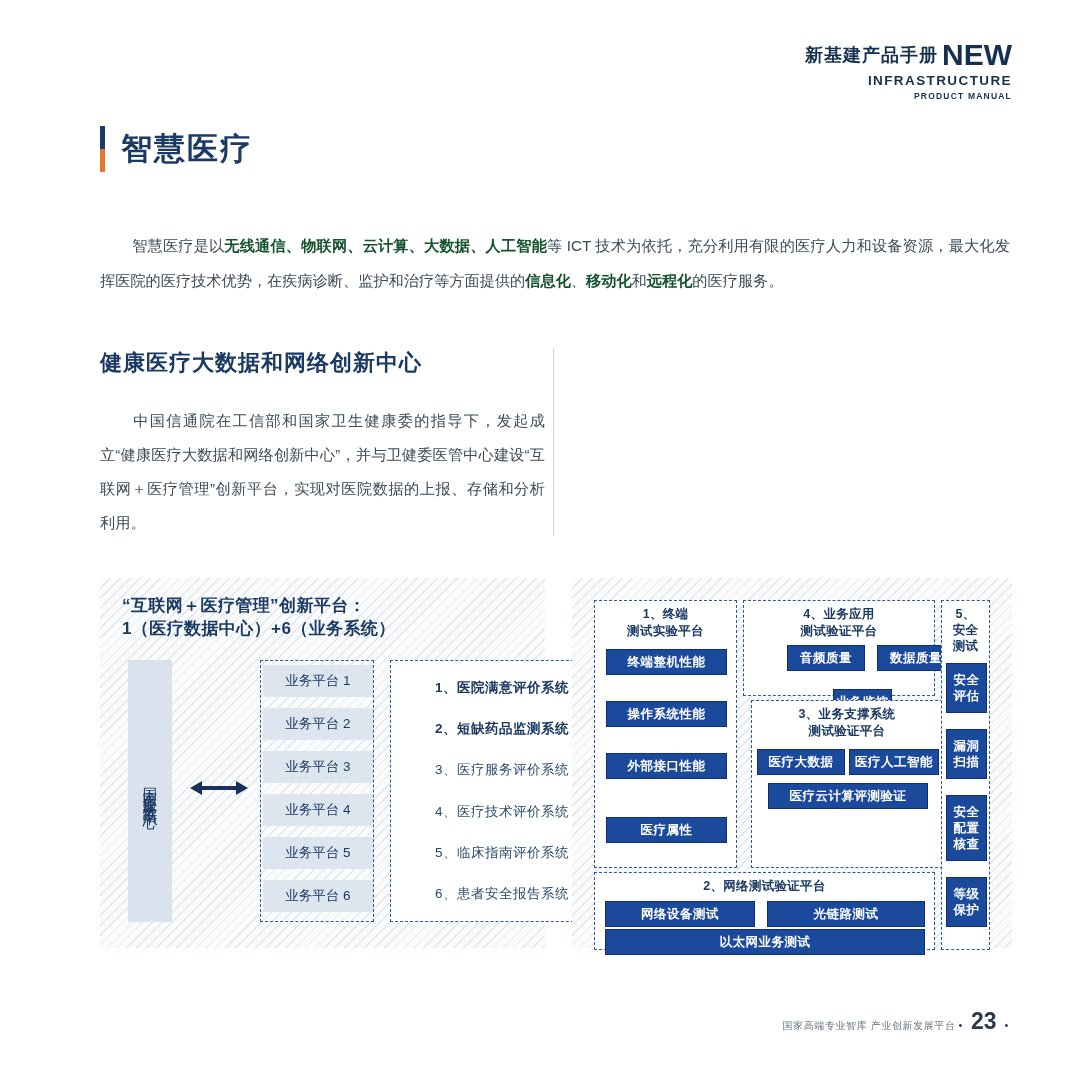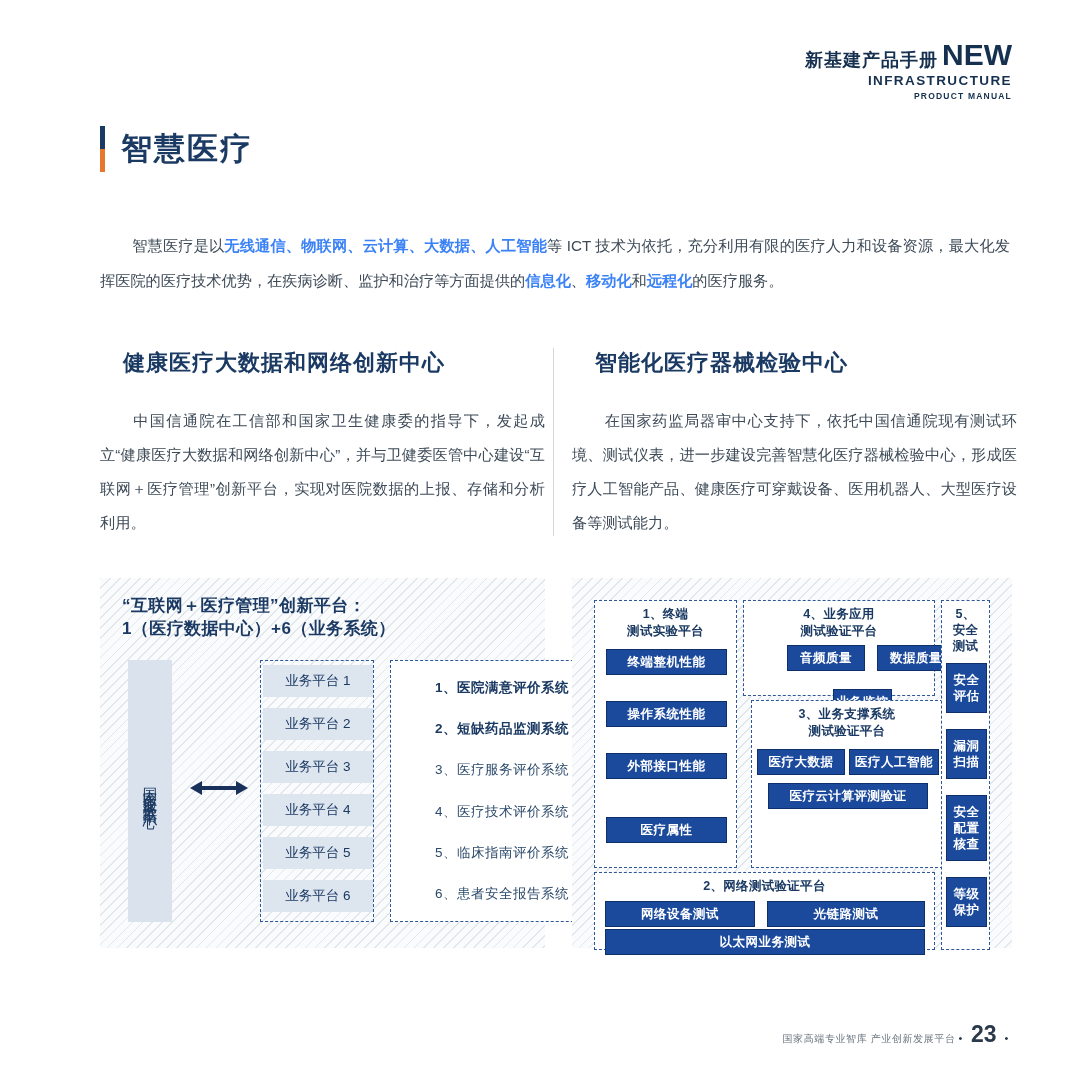--- a/index.html
+++ b/index.html
@@ -6,45 +6,45 @@
   body{
     width:1080px;height:1080px;background:#ffffff;
     font-family:"Liberation Sans","DejaVu Sans",sans-serif;
     color:#2b3a4a;position:relative;overflow:hidden;
   }
   .page{position:relative;width:1080px;height:1080px;}
 
   
   .header{position:absolute;right:68px;top:38px;text-align:right;}
   .hd-line1{font-size:19px;color:#16304f;font-weight:bold;letter-spacing:.5px;
-            display:flex;align-items:flex-end;justify-content:flex-end;}
+            display:flex;align-items:center;justify-content:flex-end;}
   .hd-cn{font-size:18px;letter-spacing:1px;}
   .hd-new{font-size:30px;letter-spacing:0px;margin-left:4px;font-weight:bold;}
   .hd-line2{font-size:13.5px;color:#16304f;letter-spacing:1.4px;margin-top:1px;font-weight:bold;}
   .hd-line3{font-size:8.5px;color:#16304f;letter-spacing:1.2px;margin-top:3px;font-weight:bold;}
 
   
   .title-wrap{position:absolute;left:100px;top:126px;display:flex;align-items:stretch;}
   .title-bar{width:5px;margin-right:16px;display:flex;flex-direction:column;}
   .title-bar .b1{flex:1;background:#1b3a63;}
   .title-bar .b2{flex:1;background:#e8772e;}
   .title-text{font-size:31px;color:#1b3a63;font-weight:bold;letter-spacing:2px;line-height:46px;}
 
   
   .intro{position:absolute;left:100px;top:228px;width:910px;
          font-size:15.2px;line-height:35px;color:#3d4a57;text-align:justify;}
-  .intro .hl{color:#3b82f6;font-weight:bold;}
+  .intro .hl{color:#14532d;font-weight:bold;}
   .intro .ind{display:inline-block;width:32px;}
 
   
   .col{position:absolute;top:348px;width:445px;}
   .col-left{left:100px;}
   .col-right{left:572px;padding-left:0;}
   .divider{position:absolute;left:553px;top:348px;width:1px;height:188px;background:#cfd6dd;}
-  .sec-title{font-size:22px;color:#1b3a63;font-weight:bold;letter-spacing:1px;line-height:30px;margin-left:23px;}
+  .sec-title{font-size:22px;color:#1b3a63;font-weight:bold;letter-spacing:1px;line-height:30px;}
   .sec-body{margin-top:26px;font-size:15.2px;line-height:34px;color:#3d4a57;text-align:justify;}
   .sec-body .ind{display:inline-block;width:32px;}
 
   
   .hatch{
     background-color:#fafbfc;
     background-image:repeating-linear-gradient(135deg,
       #e3e7ec 0px,#e3e7ec 1.2px,
       #fafbfc 1.2px,#fafbfc 7px);
   }
@@ -92,21 +92,21 @@
   .grp2{position:absolute;left:0px;top:272px;width:341px;height:78px;}
   .grp2 .chip{position:absolute;height:26px;}
   .grp5{position:absolute;left:347px;top:0px;width:49px;height:350px;}
   .grp5 .grp-title{line-height:16px;font-size:12.5px;}
   .grp5 .chip{position:absolute;left:4px;width:41px;flex-direction:column;
      line-height:16px;font-size:12.5px;}
 
   
   .footer{position:absolute;right:68px;bottom:32px;display:flex;align-items:baseline;
      color:#6b7680;font-size:10px;letter-spacing:.6px;}
-  .footer .pg{font-size:23px;color:#2b3a4a;font-weight:bold;margin:0 5px;letter-spacing:0;}
+  .footer .pg{font-size:23px;color:#2b3a4a;font-weight:bold;margin:13px 5px;letter-spacing:0;}
   .footer .dot{font-size:11px;color:#2b3a4a;margin:0 3px;}
 </style>
 </head>
 <body>
 
 <div class="page">
 
   <div class="header">
     <div class="hd-line1">
       <span class="hd-cn">新基建产品手册</span>
@@ -128,24 +128,20 @@
     <span class="ind"></span><span>智慧医疗是以</span><span class="hl">无线通信、物联网、云计算、大数据、人工智能</span><span>等 ICT 技术为依托，充分利用有限的医疗人力和设备资源，最大化发挥医院的医疗技术优势，在疾病诊断、监护和治疗等方面提供的</span><span class="hl">信息化</span><span>、</span><span class="hl">移动化</span><span>和</span><span class="hl">远程化</span><span>的医疗服务。</span>
   </div>
 
   <div class="divider"></div>
 
   <div class="col col-left">
     <div class="sec-title">健康医疗大数据和网络创新中心</div>
     <div class="sec-body"><span class="ind"></span><span>中国信通院在工信部和国家卫生健康委的指导下，发起成立“健康医疗大数据和网络创新中心”，并与卫健委医管中心建设“互联网＋医疗管理”创新平台，实现对医院数据的上报、存储和分析利用。</span></div>
   </div>
 
-  <div class="col col-right">
-    <div class="sec-title">智能化医疗器械检验中心</div>
-    <div class="sec-body"><span class="ind"></span><span>在国家药监局器审中心支持下，依托中国信通院现有测试环境、测试仪表，进一步建设完善智慧化医疗器械检验中心，形成医疗人工智能产品、健康医疗可穿戴设备、医用机器人、大型医疗设备等测试能力。</span></div>
-  </div>
 
   <div class="diagram dg-left hatch">
     <div class="dg-title">
       <div>“互联网＋医疗管理”创新平台：</div>
       <div>1（医疗数据中心）+6（业务系统）</div>
     </div>
 
     <div class="datacenter">
       <span>国家医疗服务数据中心</span>
     </div>

